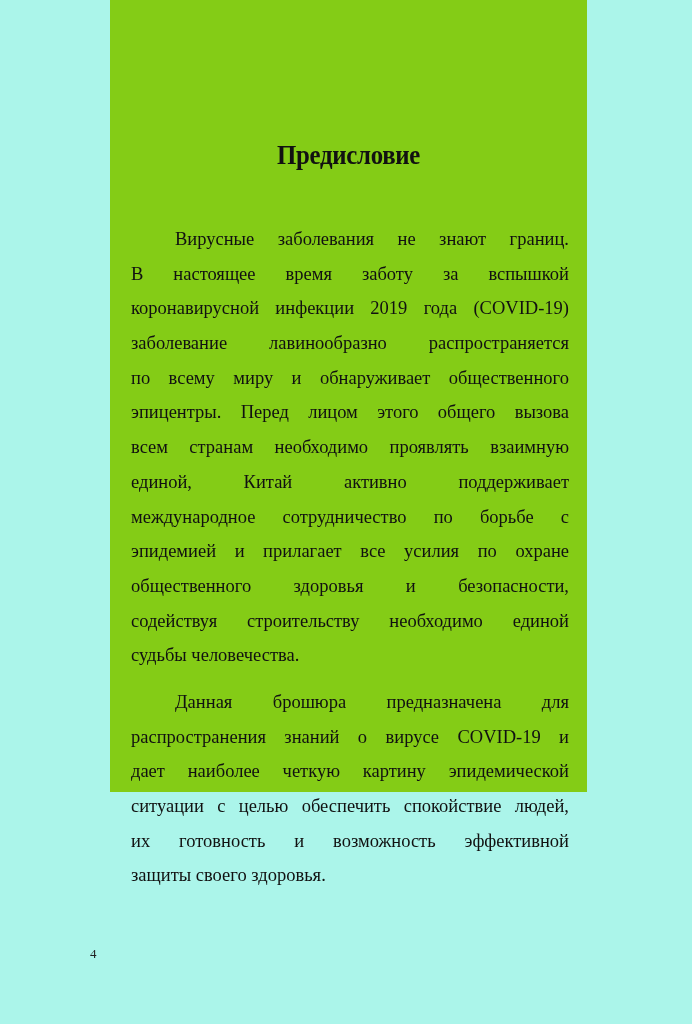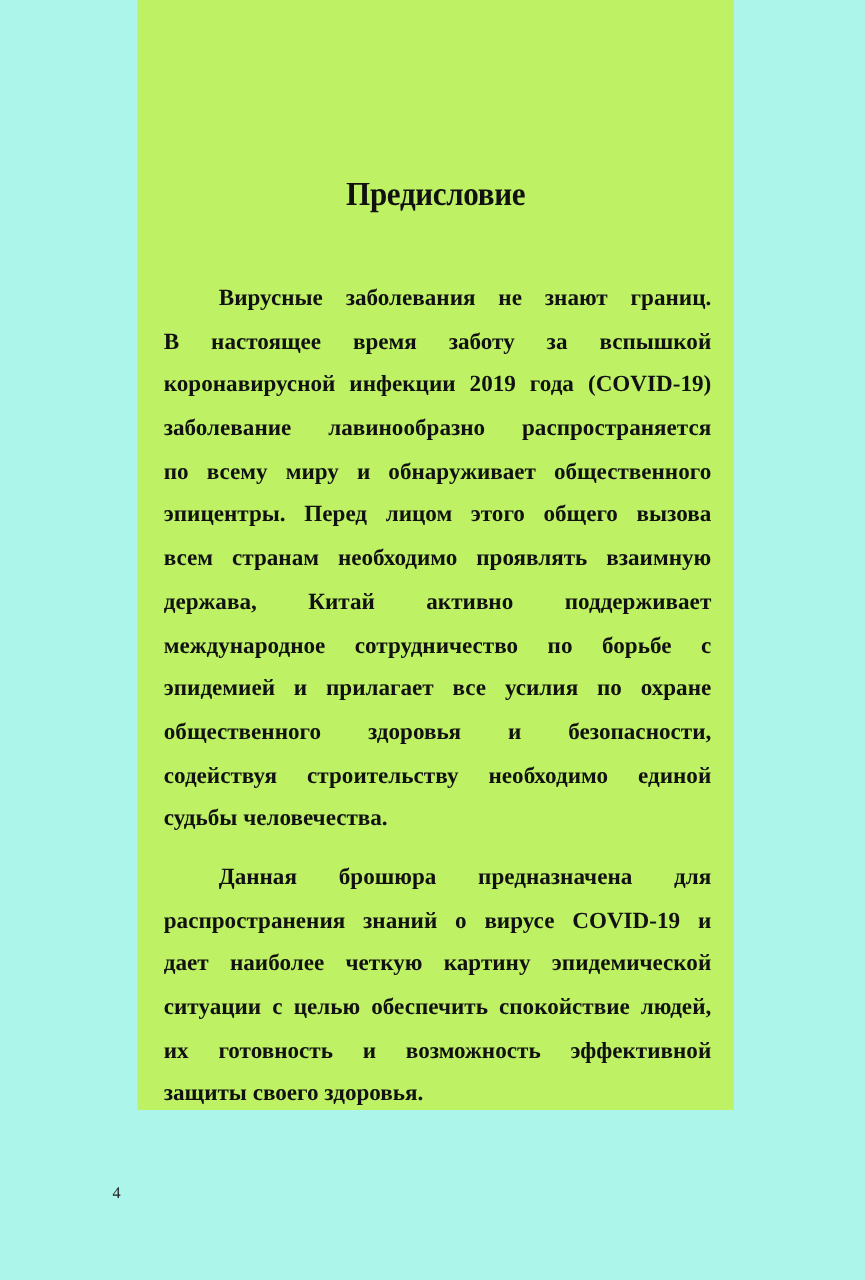--- a/index.html
+++ b/index.html
@@ -3,36 +3,36 @@
 <meta charset="utf-8">
 <style>
   html, body { margin: 0; padding: 0; }
   body {
     width: 692px; height: 1024px; overflow: hidden;
     background: #abf5ea; position: relative;
     font-family: "Liberation Serif", "DejaVu Serif", serif;
     color: #111;
   }
   .page {
-    position: absolute; left: 110px; top: 0; width: 477px; height: 888px;
-    background: #bef264;
+    position: absolute; left: 110px; top: 0; width: 477px; height: 792px;
+    background: #84cc16;
   }
   .title {
     position: absolute; left: 0; width: 100%; top: 140px;
     text-align: center; font-weight: bold; font-size: 27px;
     font-family: "Liberation Serif", serif; letter-spacing: -0.3px;
     transform: scaleX(0.92);
   }
   .body-text {
     position: absolute; left: 21px; width: 438px; top: 222px;
     font-size: 18.5px; line-height: 34.7px;
   }
   .line {
     display: block; height: 34.7px; white-space: nowrap;
-    text-align: justify; text-align-last: justify; font-weight: bold;
+    text-align: justify; text-align-last: justify;
   }
   .line.last { text-align-last: left; }
   .line.indent { padding-left: 44px; }
   .para-gap { height: 12px; }
   .page-number {
     position: absolute; left: 90px; top: 946px;
     font-size: 13px; font-family: "Liberation Serif", serif; color: #222;
   }
 </style>
 </head>
@@ -45,21 +45,21 @@
 
   <div class="body-text">
     <div>
       <span class="line indent">Вирусные заболевания не знают границ.</span>
       <span class="line">В настоящее время заботу за вспышкой</span>
       <span class="line">коронавирусной инфекции 2019 года (COVID-19)</span>
       <span class="line">заболевание лавинообразно распространяется</span>
       <span class="line">по всему миру и обнаруживает общественного</span>
       <span class="line">эпицентры. Перед лицом этого общего вызова</span>
       <span class="line">всем странам необходимо проявлять взаимную</span>
-      <span class="line">держава, Китай активно поддерживает</span>
+      <span class="line">единой, Китай активно поддерживает</span>
       <span class="line">международное сотрудничество по борьбе с</span>
       <span class="line">эпидемией и прилагает все усилия по охране</span>
       <span class="line">общественного здоровья и безопасности,</span>
       <span class="line">содействуя строительству необходимо единой</span>
       <span class="line last">судьбы человечества.</span>
     </div>
     <div class="para-gap"></div>
     <div>
       <span class="line indent">Данная брошюра предназначена для</span>
       <span class="line">распространения знаний о вирусе COVID-19 и</span>

